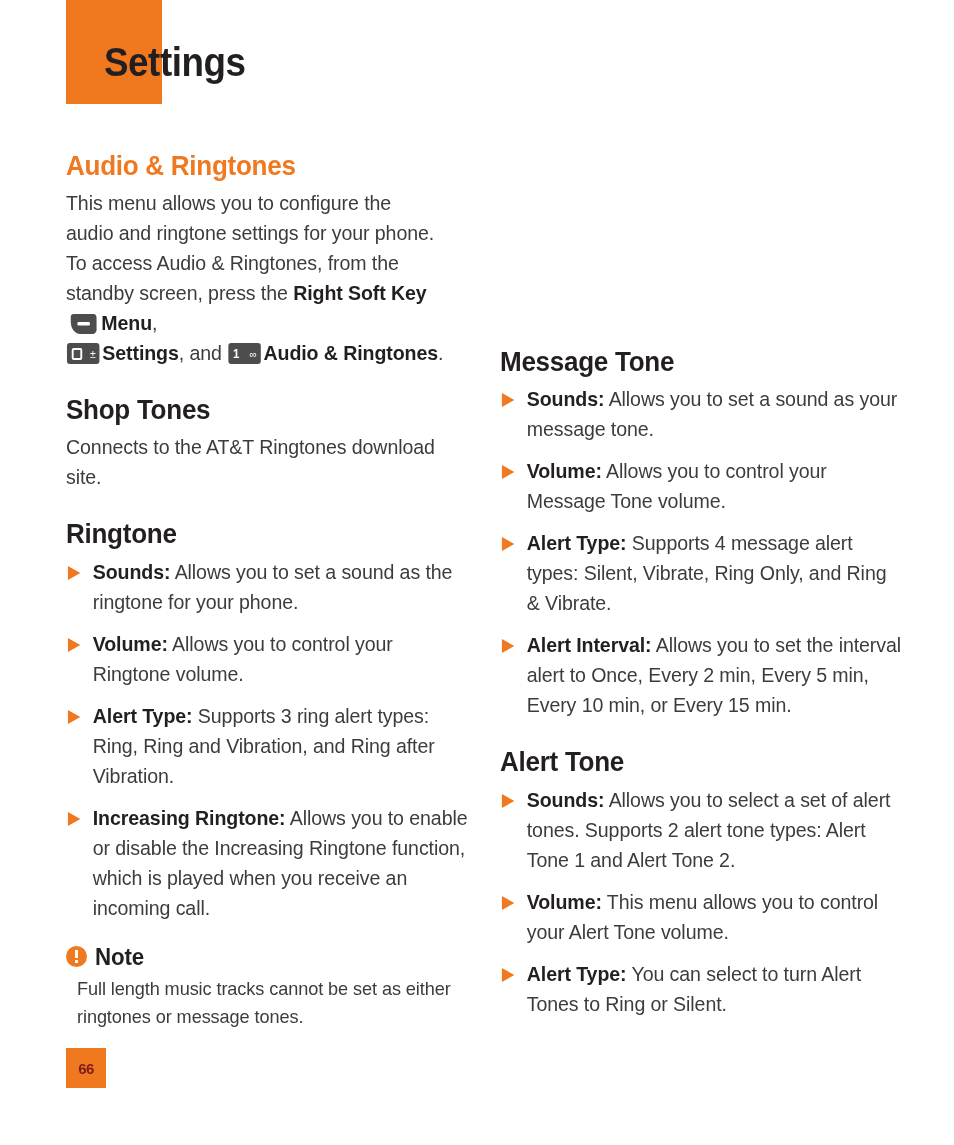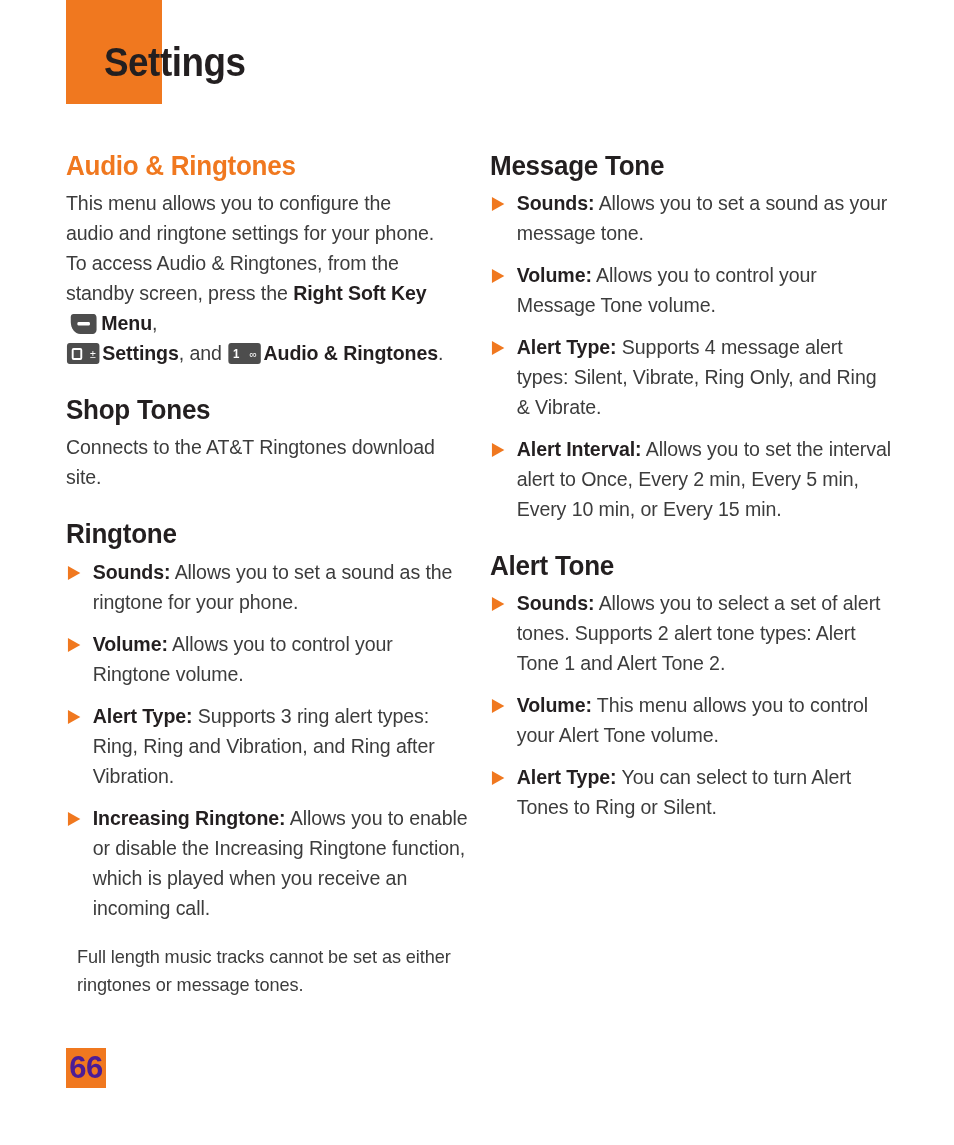--- a/index.html
+++ b/index.html
@@ -43,21 +43,22 @@
     transform-origin: left center;
   }
 
   
   .columns {
     position: absolute;
     left: 0;
     top: 150px;
     width: 954px;
     display: flex;
-    gap: 2px;
+    gap: 12px;
+    align-items: flex-end;
   }
   .col {
     width: 380px;
   }
   .col-left { margin-left: 66px; }
   .col-right { margin-left: 42px; }
 
   
   h2.section-title {
     margin: 0 0 6px 0;
@@ -225,22 +226,22 @@
   }
 
   
   .page-number {
     position: absolute;
     left: 66px;
     top: 1048px;
     width: 40px;
     height: 40px;
     background: #f0781f;
-    color: #4c1d95;
-    font-size: 31px;
+    color: #7f1d1d;
+    font-size: 15px;
     font-weight: bold;
     display: flex;
     align-items: center;
     justify-content: center;
     letter-spacing: -0.5px;
   }
 </style>
 </head>
 <body>
 
@@ -287,20 +288,24 @@
         <span class="tri"></span>
         <b class="term">Alert Type:</b><span> Supports 3 ring alert types: Ring, Ring and Vibration, and Ring after Vibration.</span>
       </li>
       <li>
         <span class="tri"></span>
         <b class="term">Increasing Ringtone:</b><span> Allows you to enable or disable the Increasing Ringtone function, which is played when you receive an incoming call.</span>
       </li>
     </ul>
 
     <div class="note-block">
+      <div class="note-head">
+        <span class="note-icon"></span>
+        <span class="note-label">Note</span>
+      </div>
       <p class="note-body">Full length music tracks cannot be set as either ringtones or message tones.</p>
     </div>
 
   </div>
 
   <div class="col col-right">
 
     <h2 class="section-title dark">Message Tone</h2>
     <ul class="bullets">
       <li>

